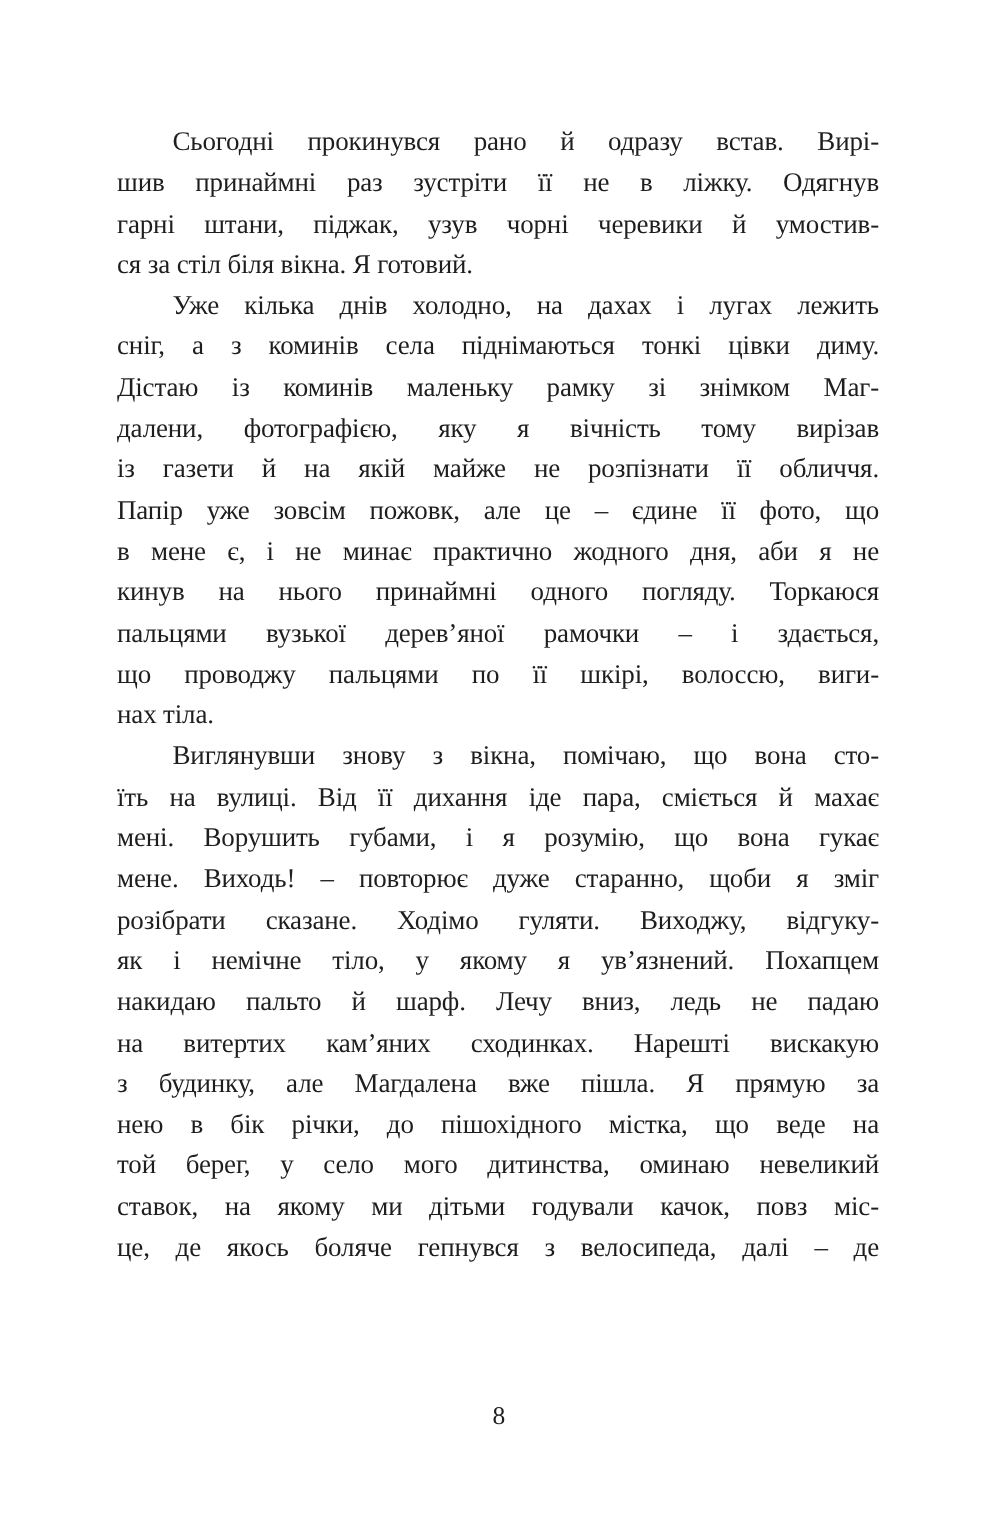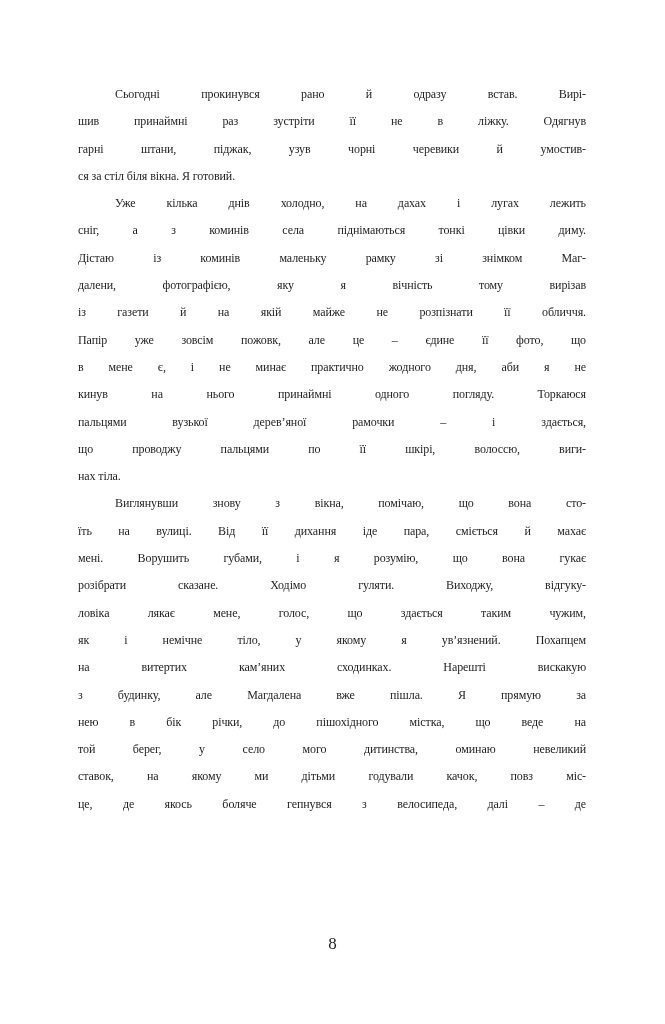--- a/index.html
+++ b/index.html
@@ -14,21 +14,21 @@
     background: #ffffff;
     overflow: hidden;
     font-family: "Liberation Serif", "DejaVu Serif", serif;
     color: #1e1e1e;
   }
   .text-block {
     position: absolute;
     left: 78px;
     top: 81px;
     width: 508px;
-    font-size: 12px;
+    font-size: 18px;
     letter-spacing: -0.1px;
   }
   .line {
     height: 27.3px;
     line-height: 27.3px;
     text-align: justify;
     text-align-last: justify;
     white-space: normal;
     overflow: visible;
   }
@@ -65,23 +65,24 @@
       <div class="line">із газети й на якій майже не розпізнати її обличчя.</div>
       <div class="line">Папір уже зовсім пожовк, але це – єдине її фото, що</div>
       <div class="line">в мене є, і не минає практично жодного дня, аби я не</div>
       <div class="line">кинув на нього принаймні одного погляду. Торкаюся</div>
       <div class="line">пальцями вузької дерев’яної рамочки – і здається,</div>
       <div class="line">що проводжу пальцями по її шкірі, волоссю, виги-</div>
       <div class="line para-end">нах тіла.</div>
       <div class="line indent">Виглянувши знову з вікна, помічаю, що вона сто-</div>
       <div class="line">їть на вулиці. Від її дихання іде пара, сміється й махає</div>
       <div class="line">мені. Ворушить губами, і я розумію, що вона гукає</div>
+      <div class="line">мене. Виходь! – повторює дуже старанно, щоби я зміг</div>
       <div class="line">розібрати сказане. Ходімо гуляти. Виходжу, відгуку-</div>
-      <div class="line">ловіка лякає мене, голос, що здається таким чужим,</div>
       <div class="line">як і немічне тіло, у якому я ув’язнений. Похапцем</div>
+      <div class="line">накидаю пальто й шарф. Лечу вниз, ледь не падаю</div>
       <div class="line">на витертих кам’яних сходинках. Нарешті вискакую</div>
       <div class="line">з будинку, але Магдалена вже пішла. Я прямую за</div>
       <div class="line">нею в бік річки, до пішохідного містка, що веде на</div>
       <div class="line">той берег, у село мого дитинства, оминаю невеликий</div>
       <div class="line">ставок, на якому ми дітьми годували качок, повз міс-</div>
       <div class="line">це, де якось боляче гепнувся з велосипеда, далі – де</div>
     </div>
   <div class="page-number">8</div>
 </div>
 

